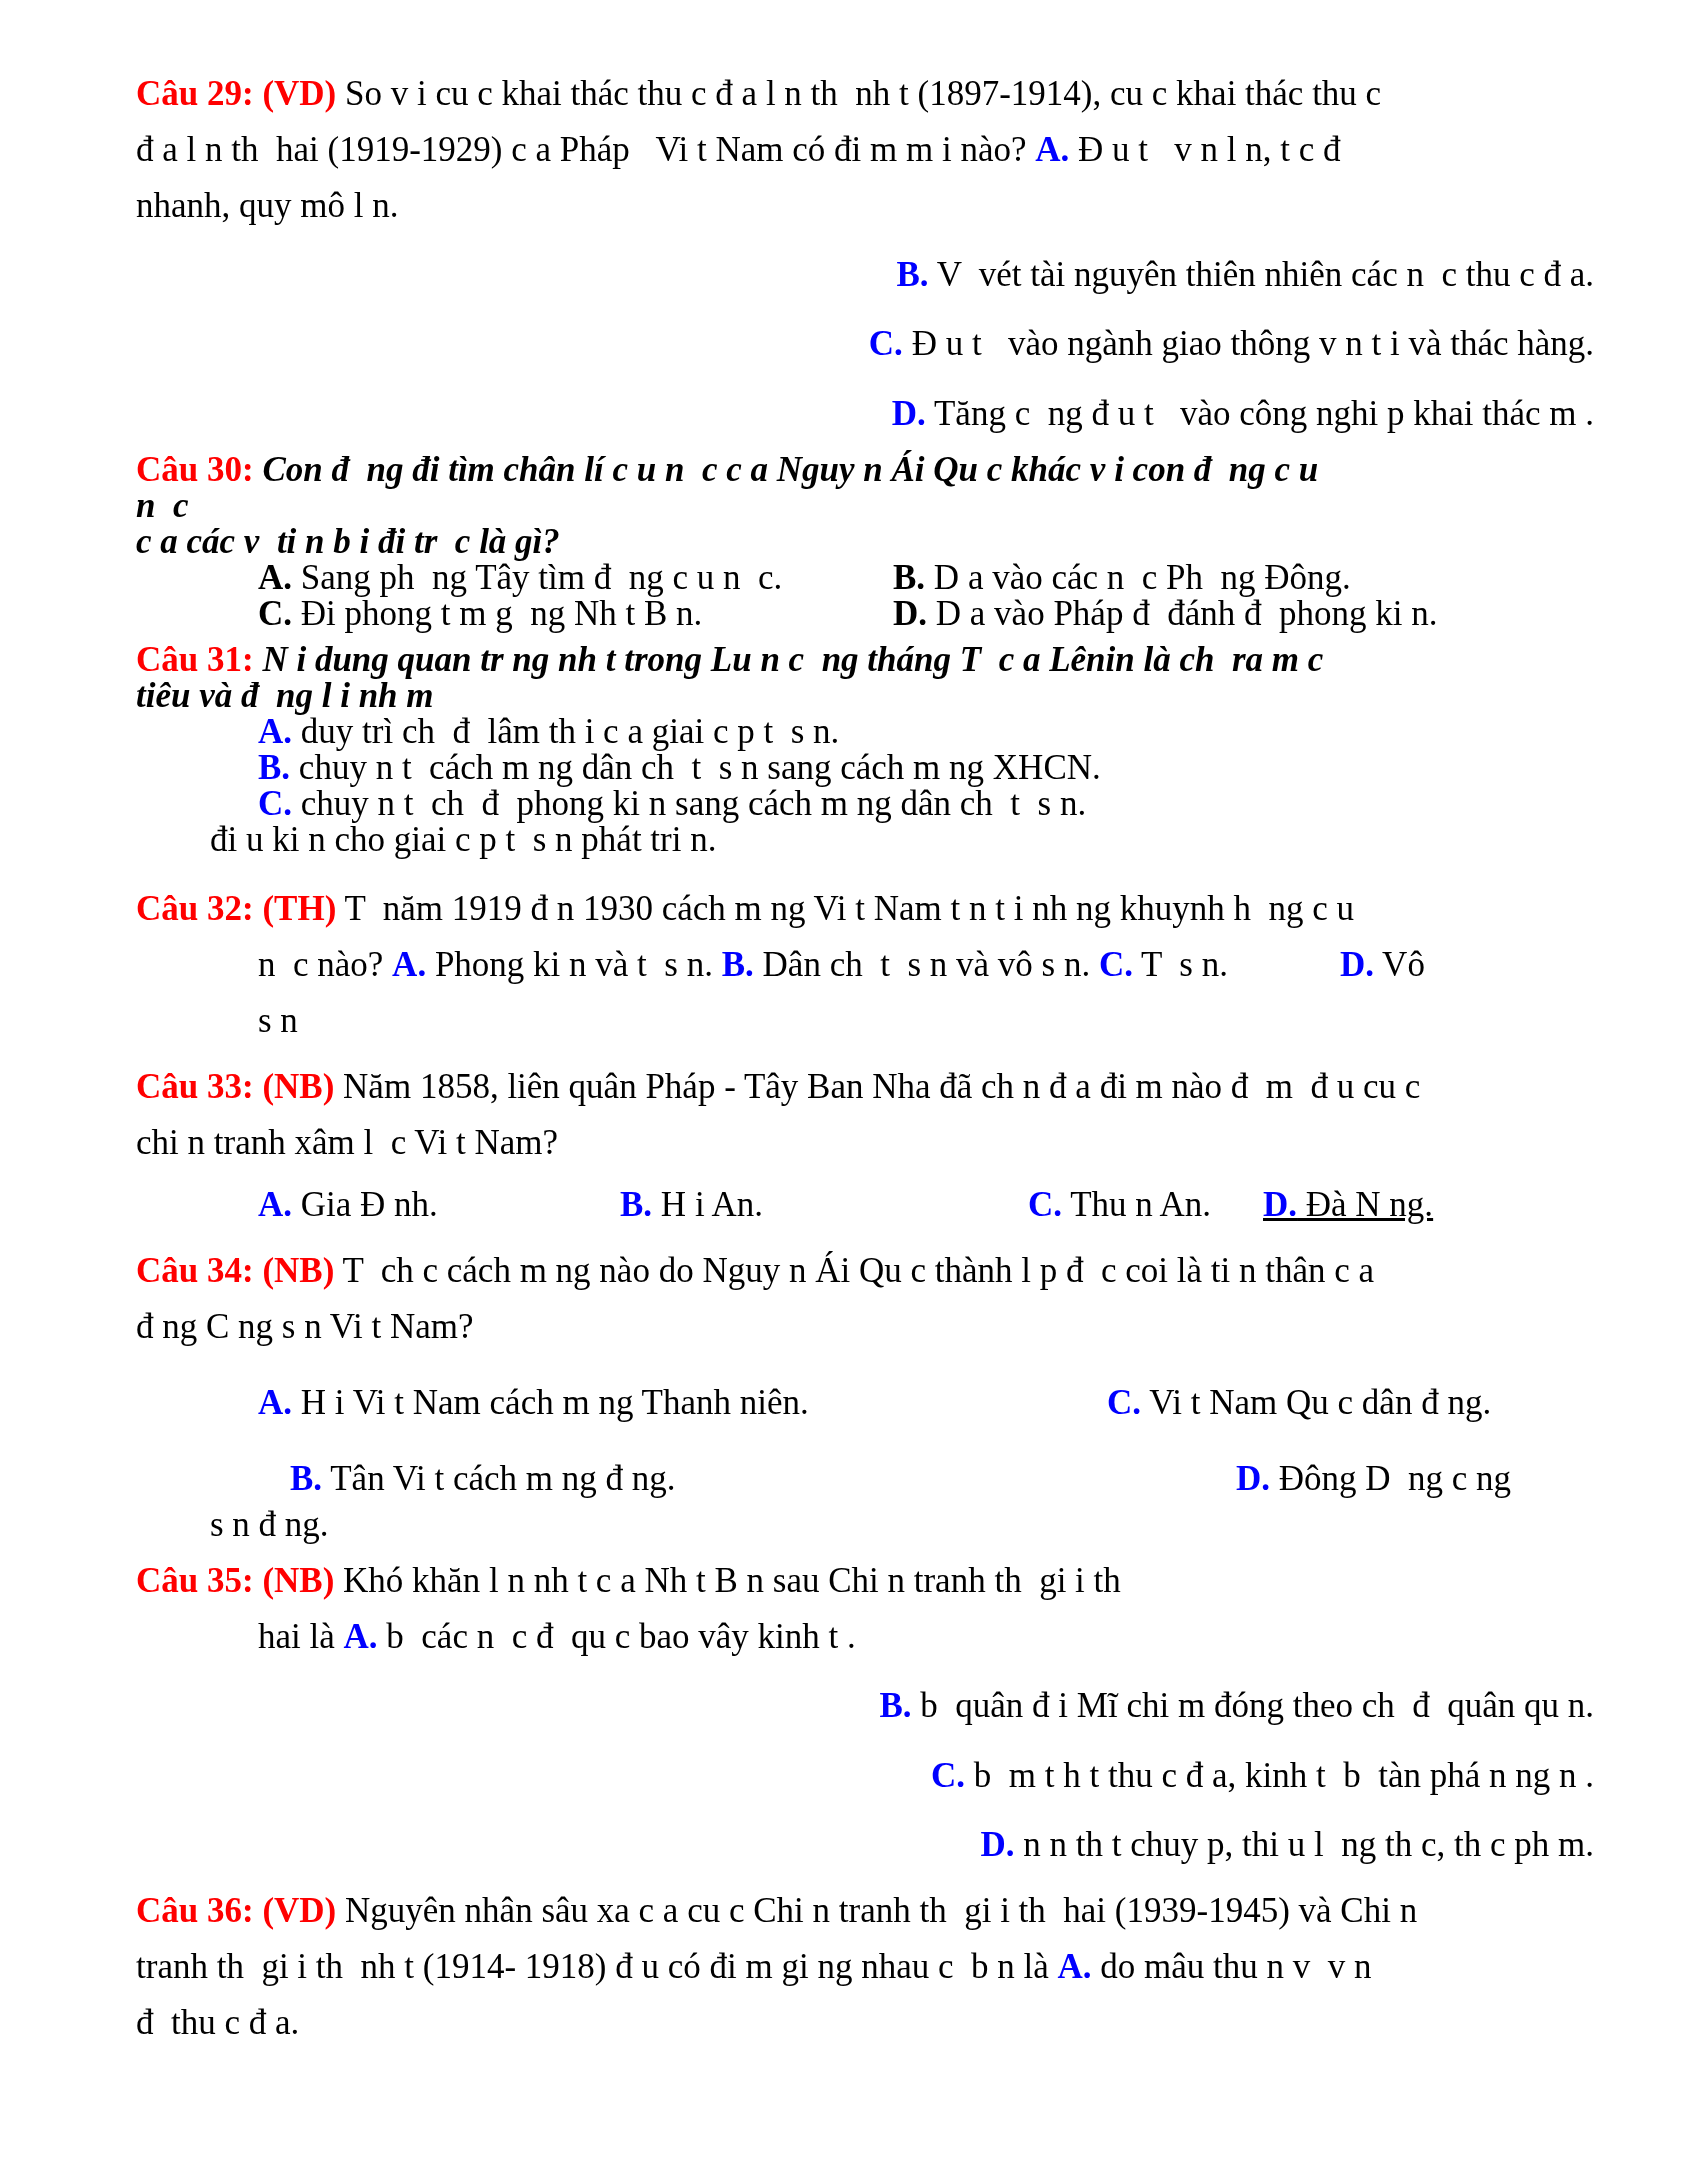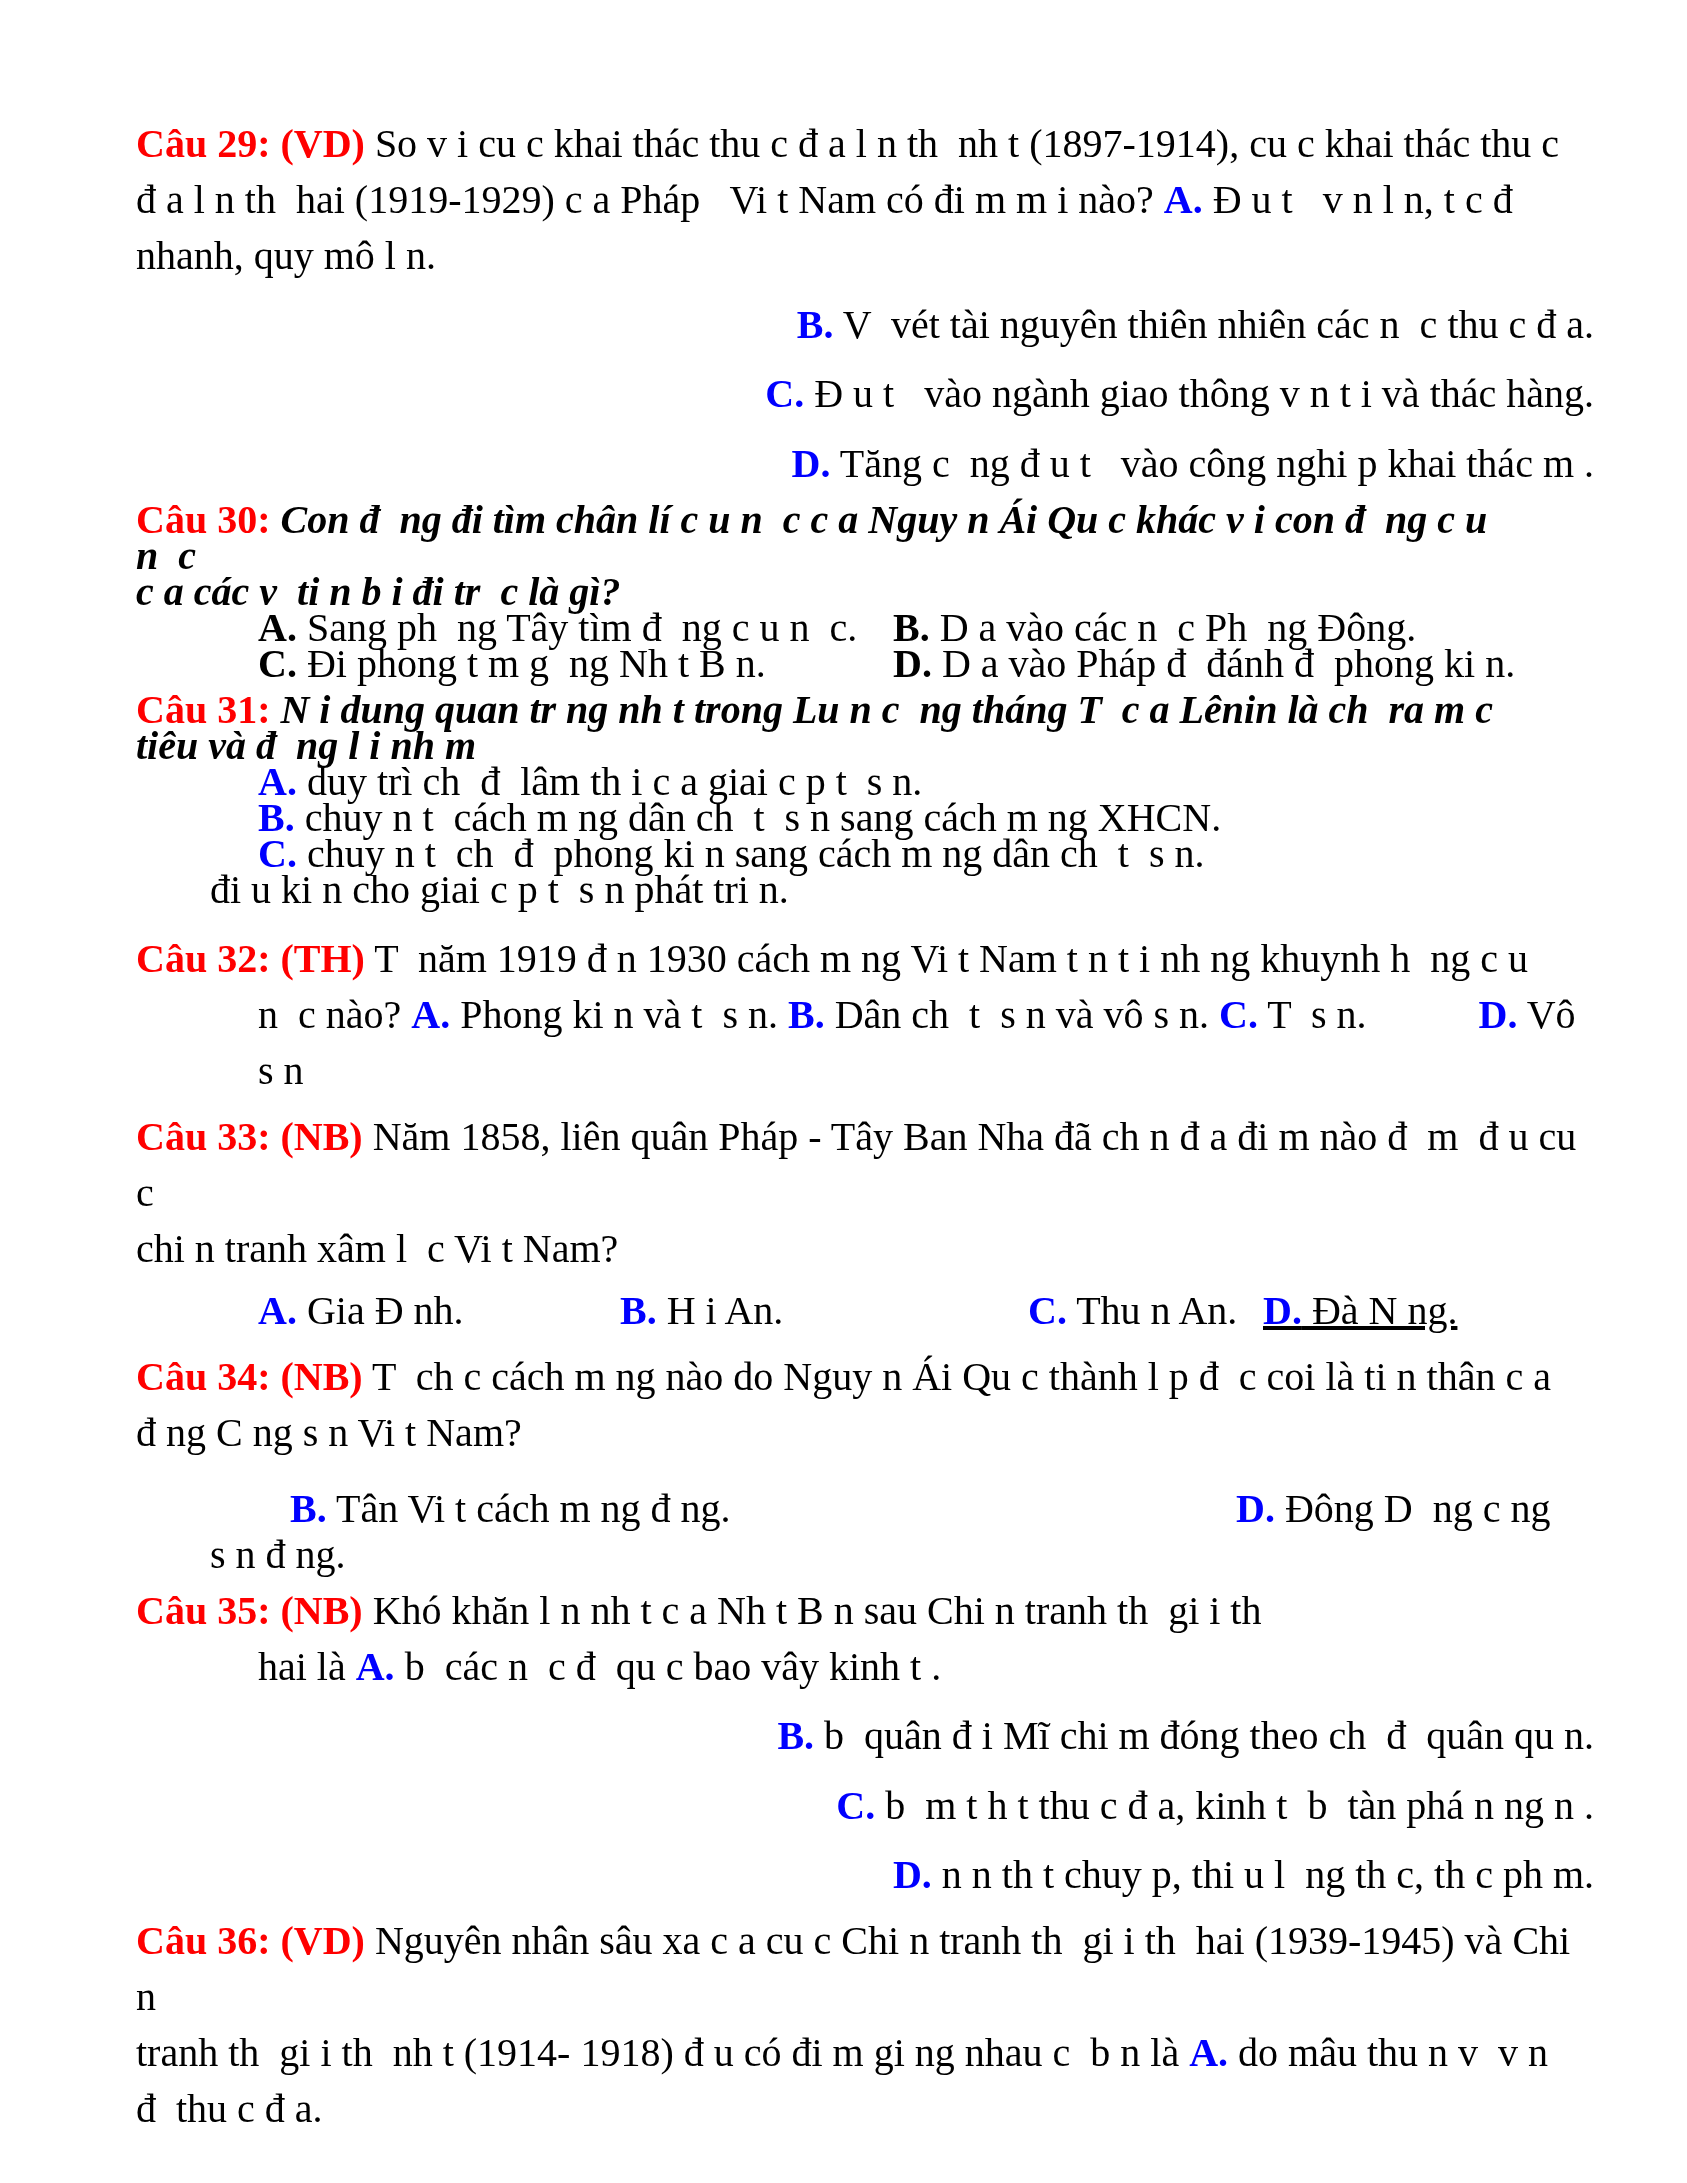--- a/index.html
+++ b/index.html
@@ -3,21 +3,21 @@
 <meta charset="utf-8">
 <style>
   * { margin:0; padding:0; box-sizing:border-box; }
   html,body { background:#ffffff; }
   body {
     width:1687px; height:2183px;
     font-family:"Liberation Serif", serif;
     color:#000000;
     overflow:hidden;
   }
-  .page { padding:116px 93px 0 136px; font-size:40px; }
+  .page { padding:66px 93px 0 136px; font-size:35px; }
   .pw { white-space:pre-wrap; }
   .loose { line-height:56px; }
   .tight { line-height:36px; }
   .q { margin-top:10px; }
   .lbl { color:#ff0000; font-weight:bold; }
   .lt  { color:#0000ff; font-weight:bold; }
   .ltk { color:#000000; font-weight:bold; }
   .qi  { font-weight:bold; font-style:italic; }
   .ind  { margin-left:122px; }
   .ind2 { margin-left:74px; }
@@ -72,20 +72,21 @@
 
   <div class="loose q">
     <div><span class="lbl pw">Câu 33:</span><span class="pw"> </span><span class="lbl pw">(NB)</span><span class="pw"> Năm 1858, liên quân Pháp - Tây Ban Nha đã ch n đ a đi m nào đ  m  đ u cu c</span></div>
     <div class="pw">chi n tranh xâm l  c Vi t Nam?</div>
     <div class="ind rowgap2"><span class="col-q33a"><span class="lt pw">A.</span><span class="pw"> Gia Đ nh.</span></span><span class="col-q33b"><span class="lt pw">B.</span><span class="pw"> H i An.</span></span><span class="col-q33c"><span class="lt pw">C.</span><span class="pw"> Thu n An.</span></span><span><span class="lt pw">D.</span><span class="pw"> Đà N ng.</span></span></div>
   </div>
 
   <div class="loose q">
     <div><span class="lbl pw">Câu 34:</span><span class="pw"> </span><span class="lbl pw">(NB)</span><span class="pw"> T  ch c cách m ng nào do Nguy n Ái Qu c thành l p đ  c coi là ti n thân c a</span></div>
     <div class="pw">đ ng C ng s n Vi t Nam?</div>
+    <div class="ind rowgap1"><span class="col-q34a"><span class="lt pw">A.</span><span class="pw"> H i Vi t Nam cách m ng Thanh niên.</span></span><span><span class="lt pw">C.</span><span class="pw"> Vi t Nam Qu c dân đ ng.</span></span></div>
     <div class="ind rowgap1"><span class="col-q34b"><span class="lt pw">B.</span><span class="pw"> Tân Vi t cách m ng đ ng.</span></span><span><span class="lt pw">D.</span><span class="pw"> Đông D  ng c ng</span></span></div>
     <div class="ind2 tight pw">s n đ ng.</div>
   </div>
 
   <div class="loose q">
     <div><span class="lbl pw">Câu 35:</span><span class="pw"> </span><span class="lbl pw">(NB)</span><span class="pw"> Khó khăn l n nh t c a Nh t B n sau Chi n tranh th  gi i th</span></div>
     <div class="ind"><span class="pw">hai là </span><span class="lt pw">A.</span><span class="pw"> b  các n  c đ  qu c bao vây kinh t .</span></div>
     <div class="ind optgap"><span class="lt pw">B.</span><span class="pw"> b  quân đ i Mĩ chi m đóng theo ch  đ  quân qu n.</span></div>
     <div class="ind optgap"><span class="lt pw">C.</span><span class="pw"> b  m t h t thu c đ a, kinh t  b  tàn phá n ng n .</span></div>
     <div class="ind optgap"><span class="lt pw">D.</span><span class="pw"> n n th t chuy p, thi u l  ng th c, th c ph m.</span></div>

